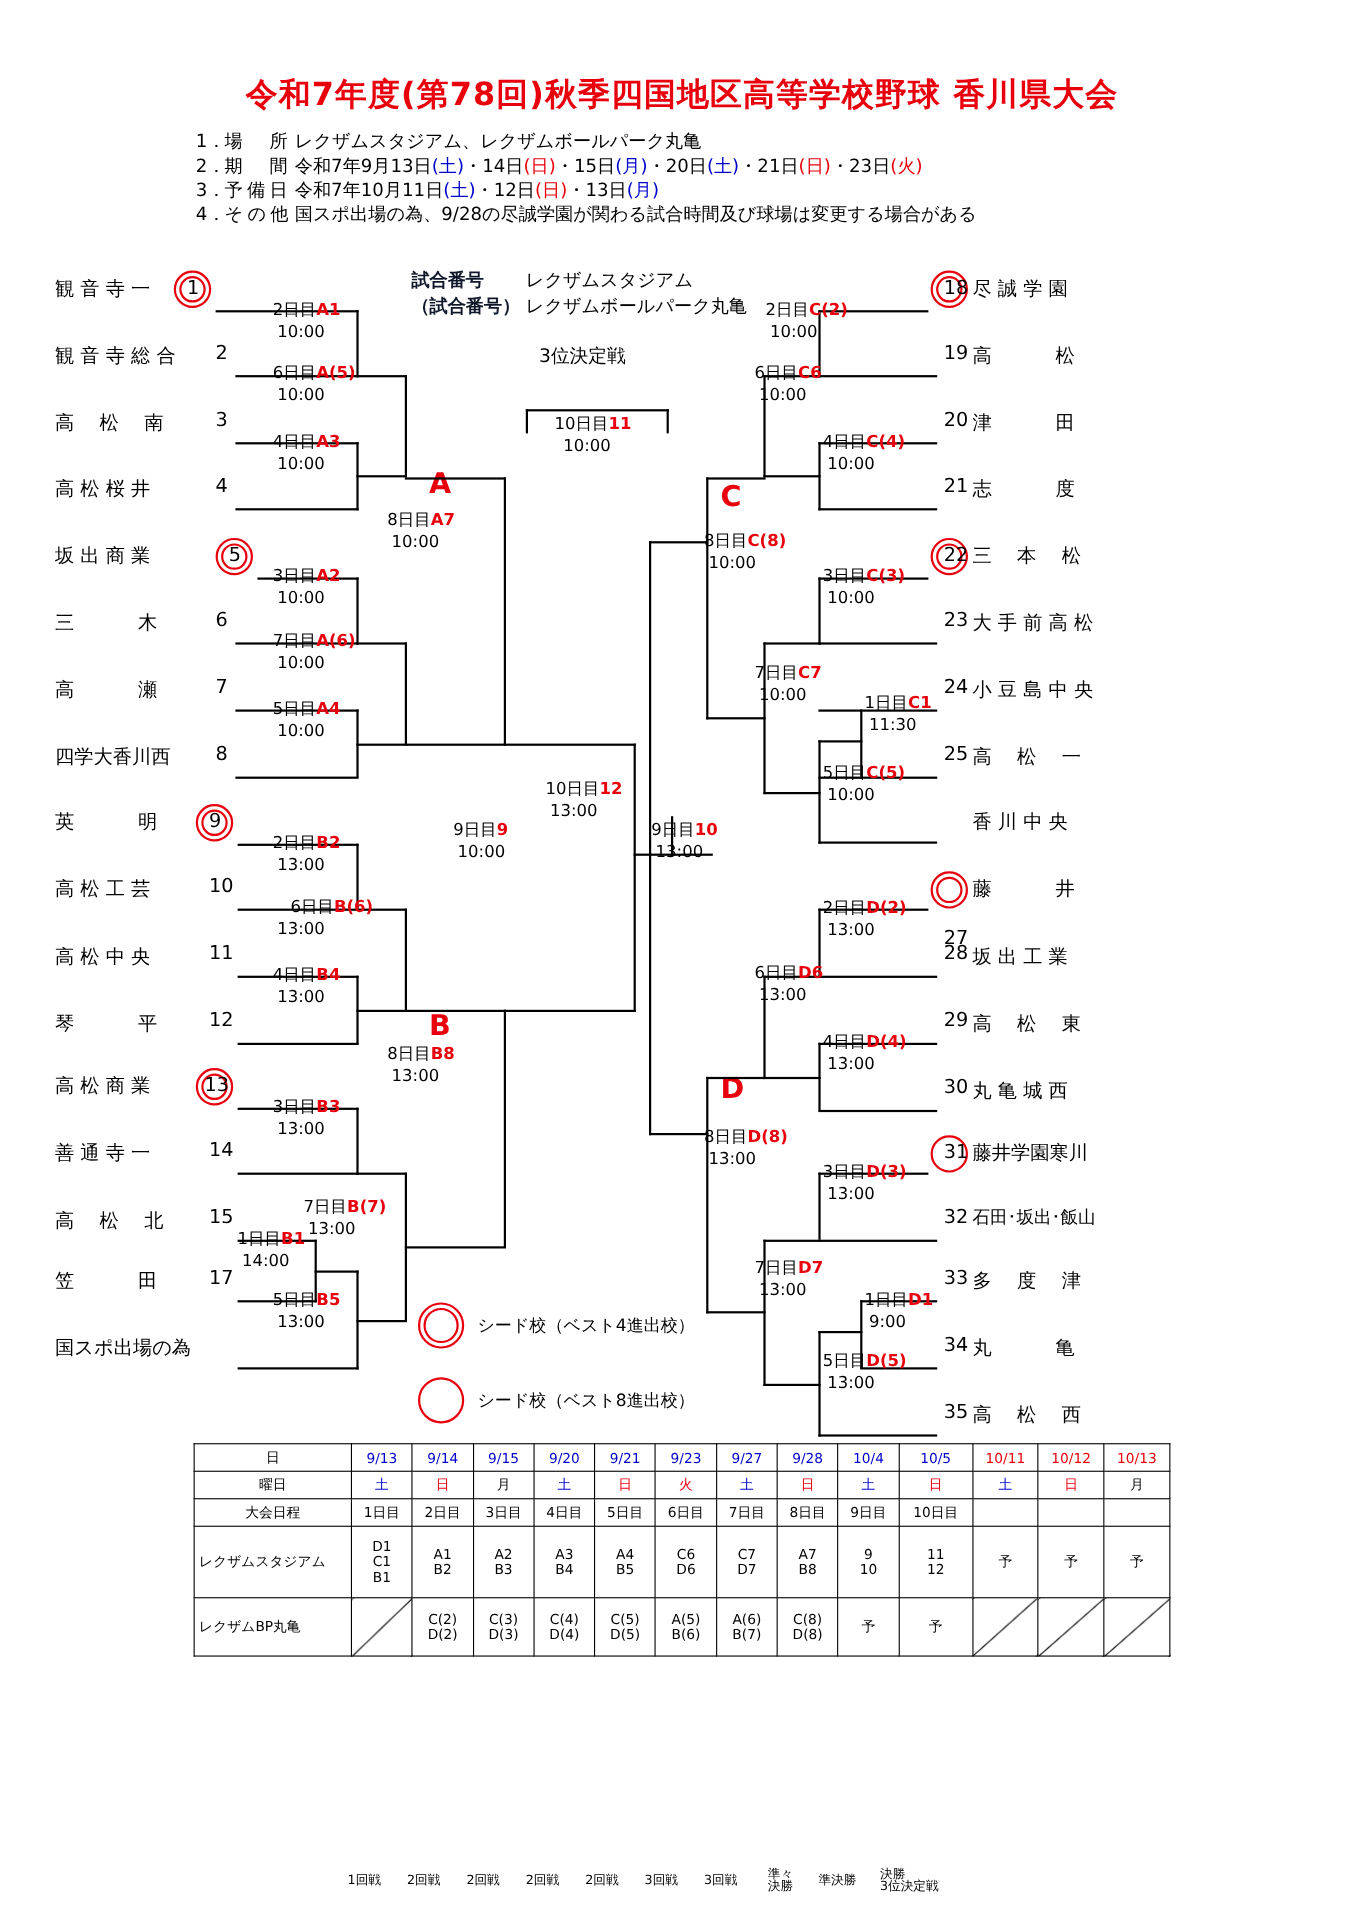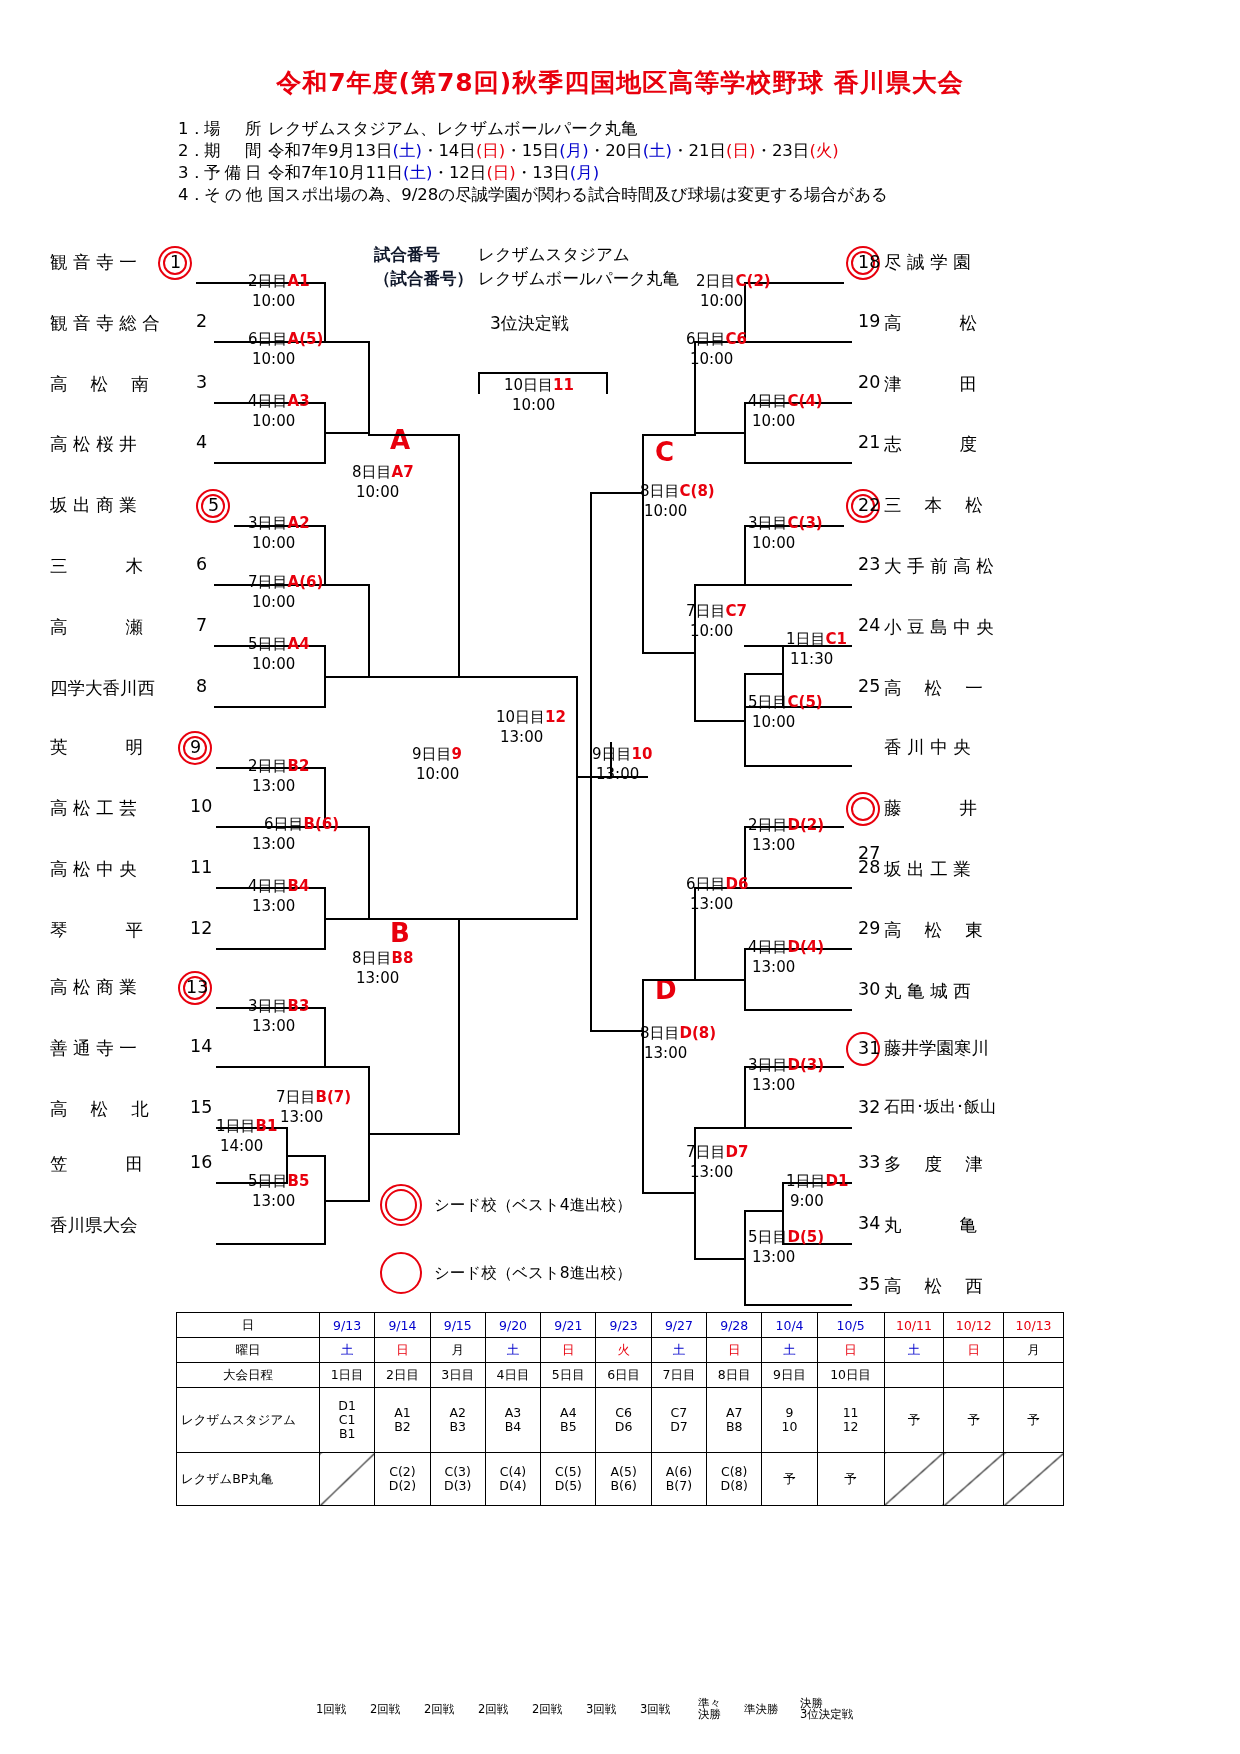--- a/index.html
+++ b/index.html
@@ -4,21 +4,21 @@
 <style>
   html,body{margin:0;padding:0;}
   body{
     width:1240px;height:1754px;background:#fff;position:relative;
     font-family:"DejaVu Sans","Liberation Sans",sans-serif;
     color:#000;overflow:hidden;
   }
   .abs{position:absolute;}
   #title{
     top:66px;left:0;width:1240px;text-align:center;
-    font-size:25px;font-weight:bold;color:#e8000d;letter-spacing:1px;
+    font-size:29px;font-weight:bold;color:#e8000d;letter-spacing:1px;
     font-family:"DejaVu Sans","Liberation Sans",sans-serif;
   }
   .hdr-row{font-size:16.5px;line-height:22px;white-space:nowrap;}
   .red{color:#e8000d;}
   .blue{color:#0000cc;}
   .note-area{top:118px;left:178px;}
   .note-line{display:flex;}
   .note-num{width:26px;}
   .note-key{width:64px;letter-spacing:4px;}
   .note-val{}
@@ -192,25 +192,25 @@
 <div class="abs team" style="top:1036px;left:50px;width:150px;">善 通 寺 一</div>
 <div class="abs num" style="top:1036px;left:190px;">14</div>
 <div class="line h" style="top:1066px;left:216px;width:110px;"></div>
 <div class="line v" style="top:1007px;left:324px;height:61px;"></div>
 
 <div class="abs team" style="top:1097px;left:50px;width:150px;">高 　松　 北</div>
 <div class="abs num" style="top:1097px;left:190px;">15</div>
 <div class="line h" style="top:1127px;left:216px;width:72px;"></div>
 
 <div class="abs team" style="top:1152px;left:50px;width:150px;">笠 　　　田</div>
-<div class="abs num" style="top:1152px;left:190px;">16</div>
+<div class="abs num" style="top:1152px;left:190px;">17</div>
 <div class="line h" style="top:1182px;left:216px;width:72px;"></div>
 <div class="line v" style="top:1127px;left:286px;height:57px;"></div>
 
-<div class="abs team" style="top:1213px;left:50px;width:160px;">香川県大会</div>
+<div class="abs team" style="top:1213px;left:50px;width:160px;">国スポ出場の為</div>
 <div class="line h" style="top:1243px;left:216px;width:110px;"></div>
 <div class="line h" style="top:1155px;left:286px;width:40px;"></div>
 <div class="line v" style="top:1155px;left:324px;height:90px;"></div>
 
 <div class="line h" style="top:1066px;left:324px;width:46px;"></div>
 <div class="line h" style="top:1200px;left:324px;width:46px;"></div>
 <div class="line v" style="top:1066px;left:368px;height:135px;"></div>
 
 <div class="line h" style="top:918px;left:368px;width:92px;"></div>
 <div class="line h" style="top:1133px;left:368px;width:92px;"></div>

